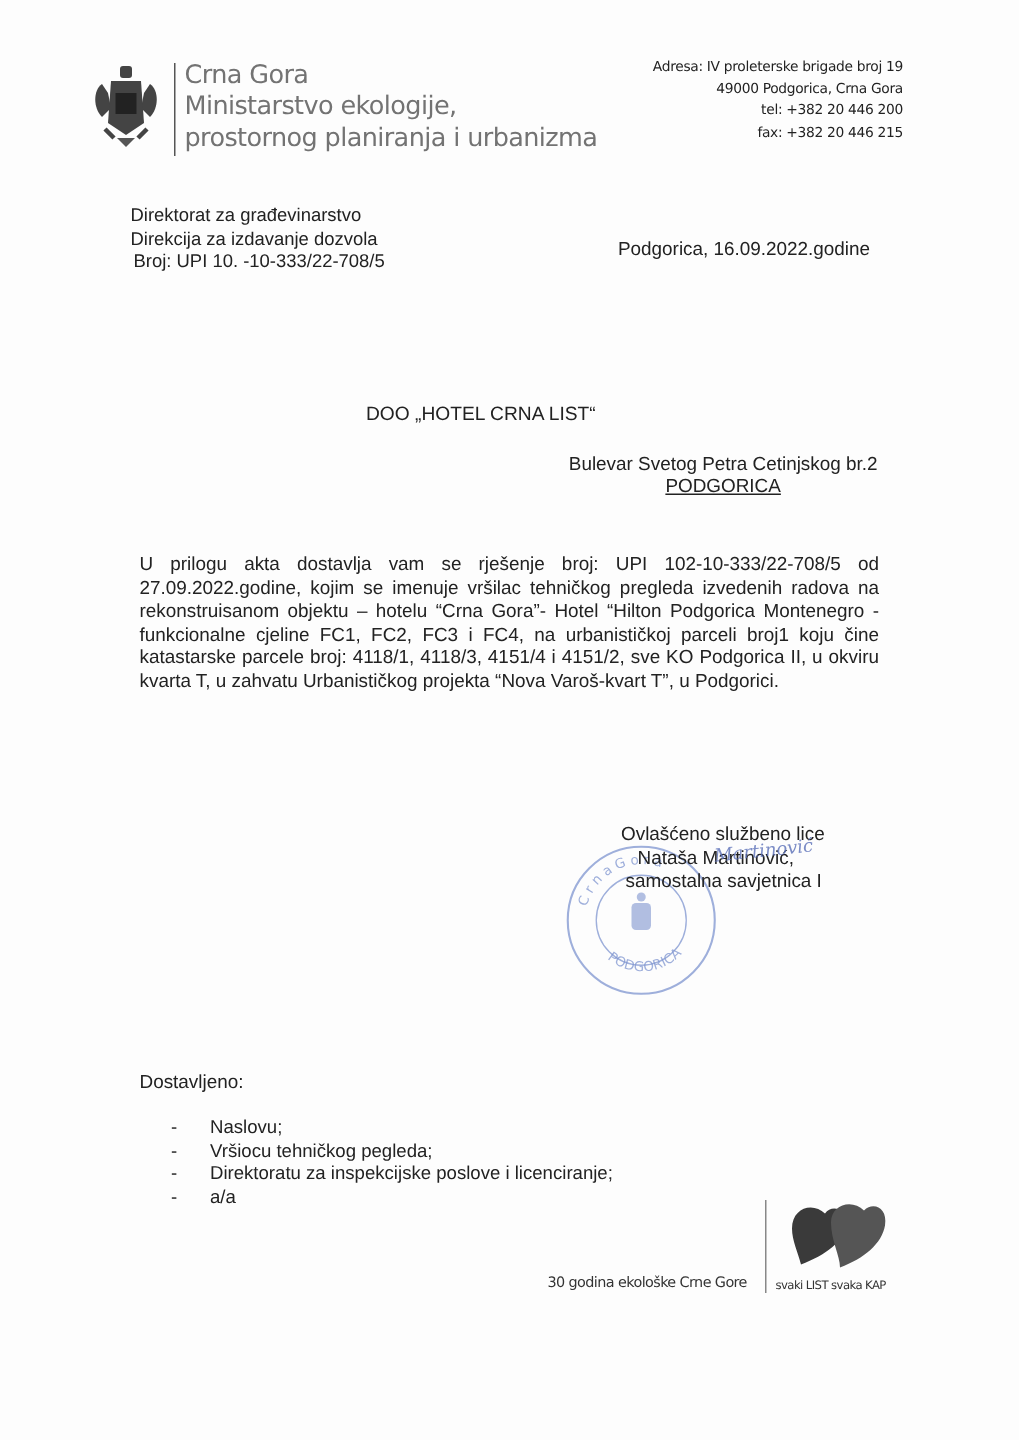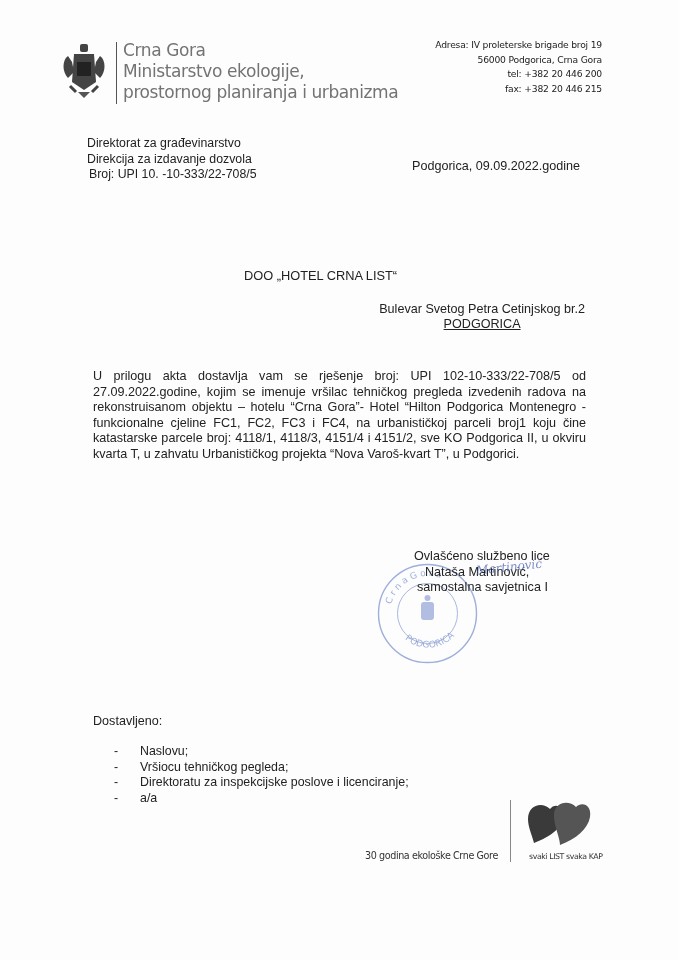--- a/index.html
+++ b/index.html
@@ -25,21 +25,21 @@
   .sig .l2 { margin-left: 11px; margin-top: 0px; }
   .sig .l3 { margin-left: 3px; }
   .handwrite { left: 476px; top: 560px; font-family: "DejaVu Serif", serif; font-style: italic; color: #5a6fb8; font-size: 12px; opacity: 0.8; transform: rotate(-6deg); }
   .stamp { left: 376px; top: 562px; width: 103px; height: 103px; }
   .dostav { left: 93px; top: 714px; font-size: 12.6px; text-align: center; }
   .dlist { left: 114px; top: 744px; font-size: 12.4px; line-height: 15.5px; margin: 0; padding: 0; list-style: none; }
   .dlist li { position: relative; padding-left: 26px; }
   .dlist li::before { content: "-"; position: absolute; left: 0; }
   .footer-left { left: 365px; top: 850px; font-family: "DejaVu Sans", sans-serif; font-size: 9.6px; letter-spacing: -0.4px; color: #333; }
   .footer-sep { left: 510px; top: 800px; width: 1px; height: 62px; background: #888; }
-  .footer-right { left: 517px; top: 852px; font-family: "DejaVu Sans", sans-serif; font-size: 7.8px; letter-spacing: -0.4px; color: #333; margin-left: 12px; }
+  .footer-right { left: 517px; top: 852px; font-family: "DejaVu Sans", sans-serif; font-size: 7.8px; letter-spacing: -0.4px; color: #333; }
   .hearts { left: 524px; top: 797px; width: 70px; height: 52px; }
 </style>
 </head>
 <body>
 
 <svg class="abs crest" viewBox="0 0 48 58">
   <g fill="#444">
     <rect x="20" y="2" width="8" height="8" rx="2"></rect>
     <path d="M8 14 C2 18 2 30 8 36 L14 30 L12 20 Z"></path>
     <path d="M40 14 C46 18 46 30 40 36 L34 30 L36 20 Z"></path>
@@ -51,32 +51,32 @@
 </svg>
 <div class="abs vline"></div>
 <div class="abs ministry">
   <div>Crna Gora</div>
   <div>Ministarstvo ekologije,</div>
   <div>prostornog planiranja i urbanizma</div>
 </div>
 
 <div class="abs addr">
   <div>Adresa: IV proleterske brigade broj 19</div>
-  <div>56000 Podgorica, Crna Gora</div>
+  <div>49000 Podgorica, Crna Gora</div>
   <div>tel: +382 20 446 200</div>
   <div>fax: +382 20 446 215</div>
 </div>
 
 <div class="abs dept">
   <div>Direktorat za građevinarstvo</div>
   <div>Direkcija za izdavanje dozvola</div>
   <div class="broj">Broj: UPI 10. -10-333/22-708/5</div>
 </div>
 
-<div class="abs date">Podgorica, 09.09.2022.godine</div>
+<div class="abs date">Podgorica, 16.09.2022.godine</div>
 
 <div class="abs recipient">DOO „HOTEL CRNA LIST“</div>
 <div class="abs street">
   <div>Bulevar Svetog Petra Cetinjskog br.2</div>
   <div class="city">PODGORICA</div>
 </div>
 
 <div class="abs body-text">U prilogu akta dostavlja vam se rješenje broj: UPI 102-10-333/22-708/5 od 27.09.2022.godine, kojim se imenuje vršilac tehničkog pregleda izvedenih radova na rekonstruisanom objektu – hotelu “Crna Gora”- Hotel “Hilton Podgorica Montenegro - funkcionalne cjeline FC1, FC2, FC3 i FC4, na urbanističkoj parceli broj1 koju čine katastarske parcele broj: 4118/1, 4118/3, 4151/4 i 4151/2, sve KO Podgorica II, u okviru kvarta T, u zahvatu Urbanističkog projekta “Nova Varoš-kvart T”, u Podgorici.</div>
 
 <svg class="abs stamp" viewBox="0 0 103 103">

